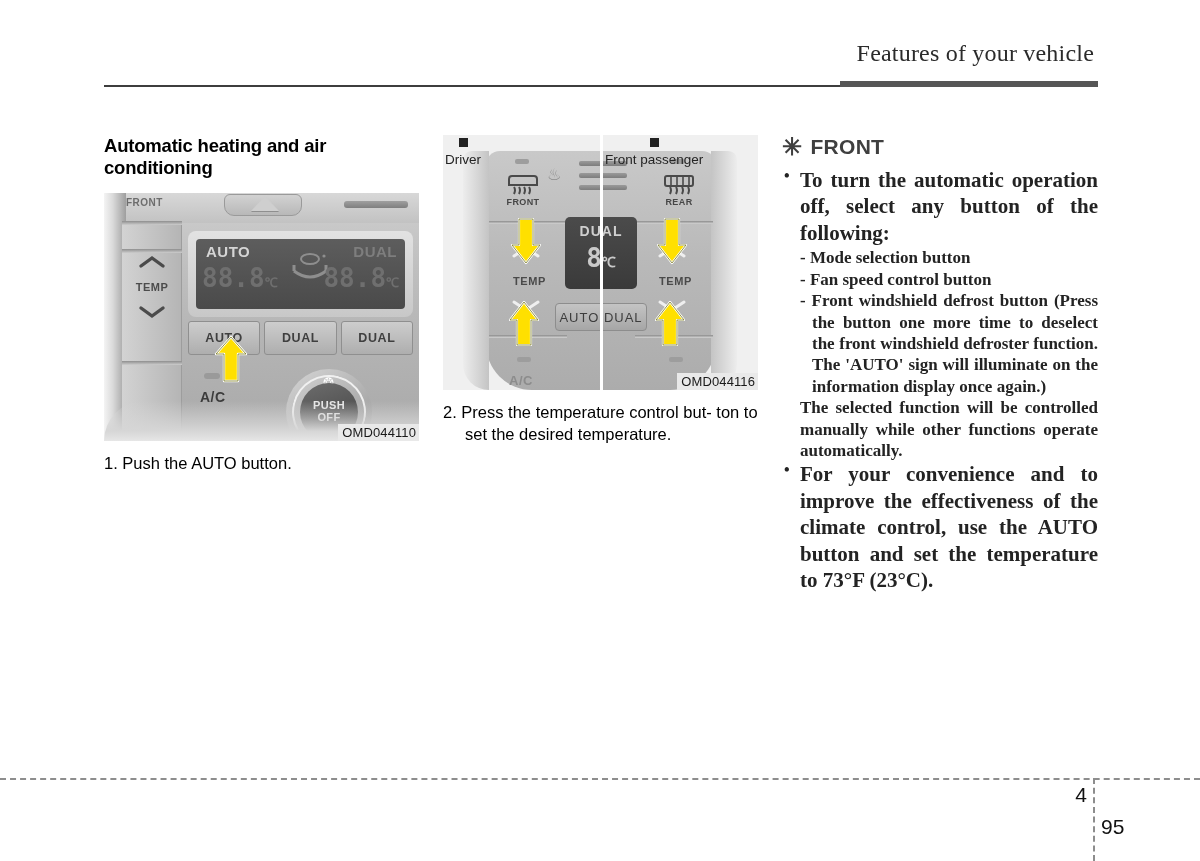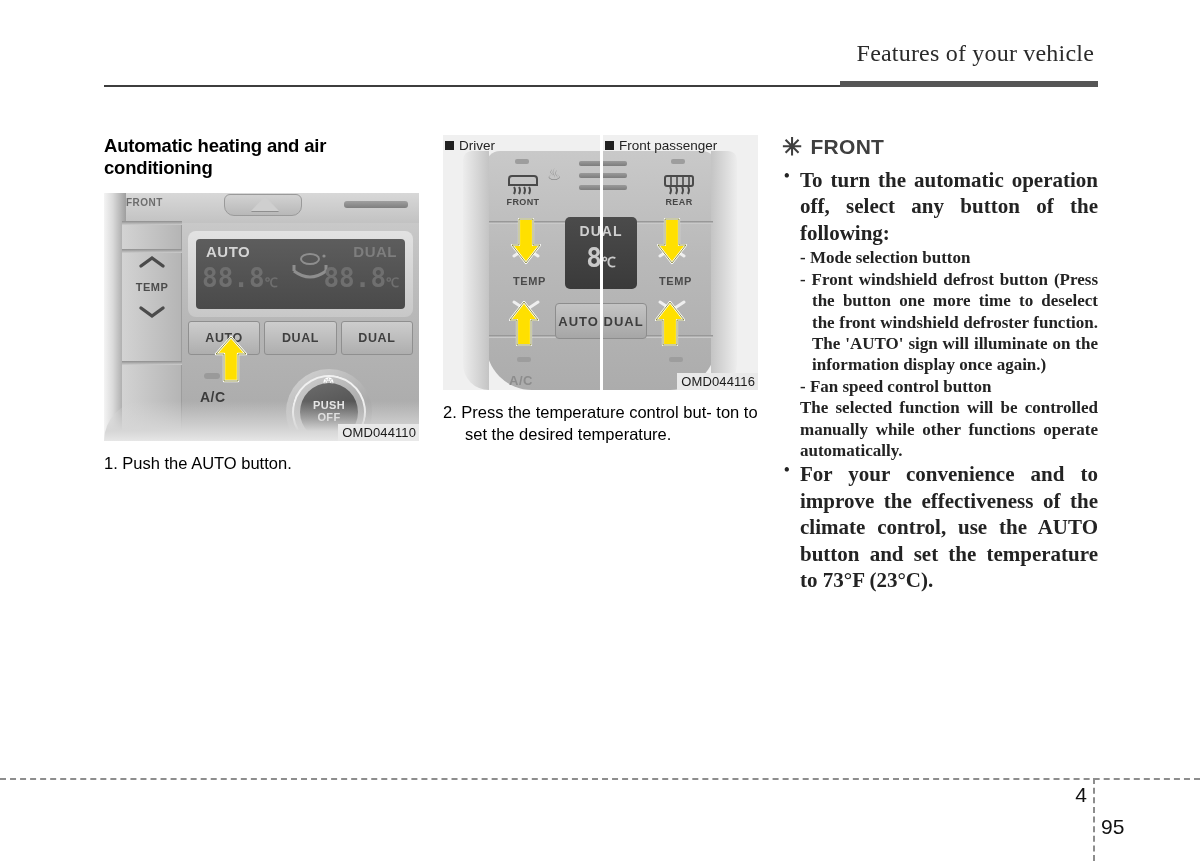--- a/index.html
+++ b/index.html
@@ -111,20 +111,21 @@
     font-family: "Liberation Sans", sans-serif;
     margin-top: 32px;
   }
 
   
   .illus { position: relative; background: #f2f2f2; overflow: hidden; }
   .panel-label {
     position: absolute; font-size: 13.5px; color: #242424;
     display: flex; align-items: center; gap: 5px;
     font-family: "Liberation Sans", sans-serif;
+    flex-direction: column;
   }
   .panel-label .sq {
     width: 9px; height: 9px; background: #222; display: inline-block;
   }
 
   
   .arrow { position: absolute; }
   .arrow svg { display: block; }
 
   
@@ -294,26 +295,26 @@
     font-size: 14px; font-weight: bold; color: #cfcfcf; letter-spacing: 1px;
     font-family: "Liberation Sans", sans-serif;
   }
   .b-temp-val {
     position: absolute; left: 0; top: 26px; width: 100%; text-align: center;
     font-size: 26px; font-weight: bold; color: #c9c9c9;
     font-family: "DejaVu Sans Mono", monospace;
   }
   .b-temp-val .u { font-size: 14px; }
   .b-autual {
-    position: absolute; left: 112px; top: 168px; width: 92px; height: 36px;
+    position: absolute; left: 112px; top: 168px; width: 92px; height: 28px;
     border-radius: 4px;
     background: linear-gradient(180deg,#c4c4c4,#a6a6a6);
     border: 1px solid #8d8d8d;
     display: flex; align-items: center; justify-content: center;
-    font-size: 13px; font-weight: bold; color: #3d3d3d; letter-spacing: 1px;
+    font-size: 13px; font-weight: normal; color: #3d3d3d; letter-spacing: 1px;
   }
   .b-fanbars {
     position: absolute; left: 136px; top: 26px; width: 48px; height: 34px;
   }
   .b-fanbar {
     position: absolute; left: 0; width: 48px; height: 5px; border-radius: 2px;
     background: linear-gradient(180deg,#9a9a9a,#7d7d7d);
   }
   .b-fanicon {
     position: absolute; left: 104px; top: 30px; color: #8b8b8b; font-size: 16px;
@@ -552,22 +553,22 @@
 
 <div class="col col-right">
   <div class="notice-head">
     <span class="notice-asterisk">✳</span>
     <span>FRONT</span>
   </div>
 
   <ul class="notice-list">
     <li class="notice-li">To turn the automatic operation off, select any button of the following:</li>
     <li class="notice-sub">- Mode selection button</li>
+    <li class="notice-sub">- Fan speed control button</li>
     <li class="notice-sub just">- Front windshield defrost button (Press the button one more time to deselect the front windshield defroster function. The 'AUTO' sign will illuminate on the information display once again.)</li>
-    <li class="notice-sub">- Fan speed control button</li>
     <li class="notice-cont">The selected function will be controlled manually while other functions operate automatically.</li>
     <li class="notice-li">For your convenience and to improve the effectiveness of the climate control, use the AUTO button and set the temperature to 73°F (23°C).</li>
   </ul>
 </div>
 
 <div class="footer-dash"></div>
 <div class="footer-dash-v"></div>
 <div class="footer-chapter">4</div>
 <div class="footer-page">95</div>
 

